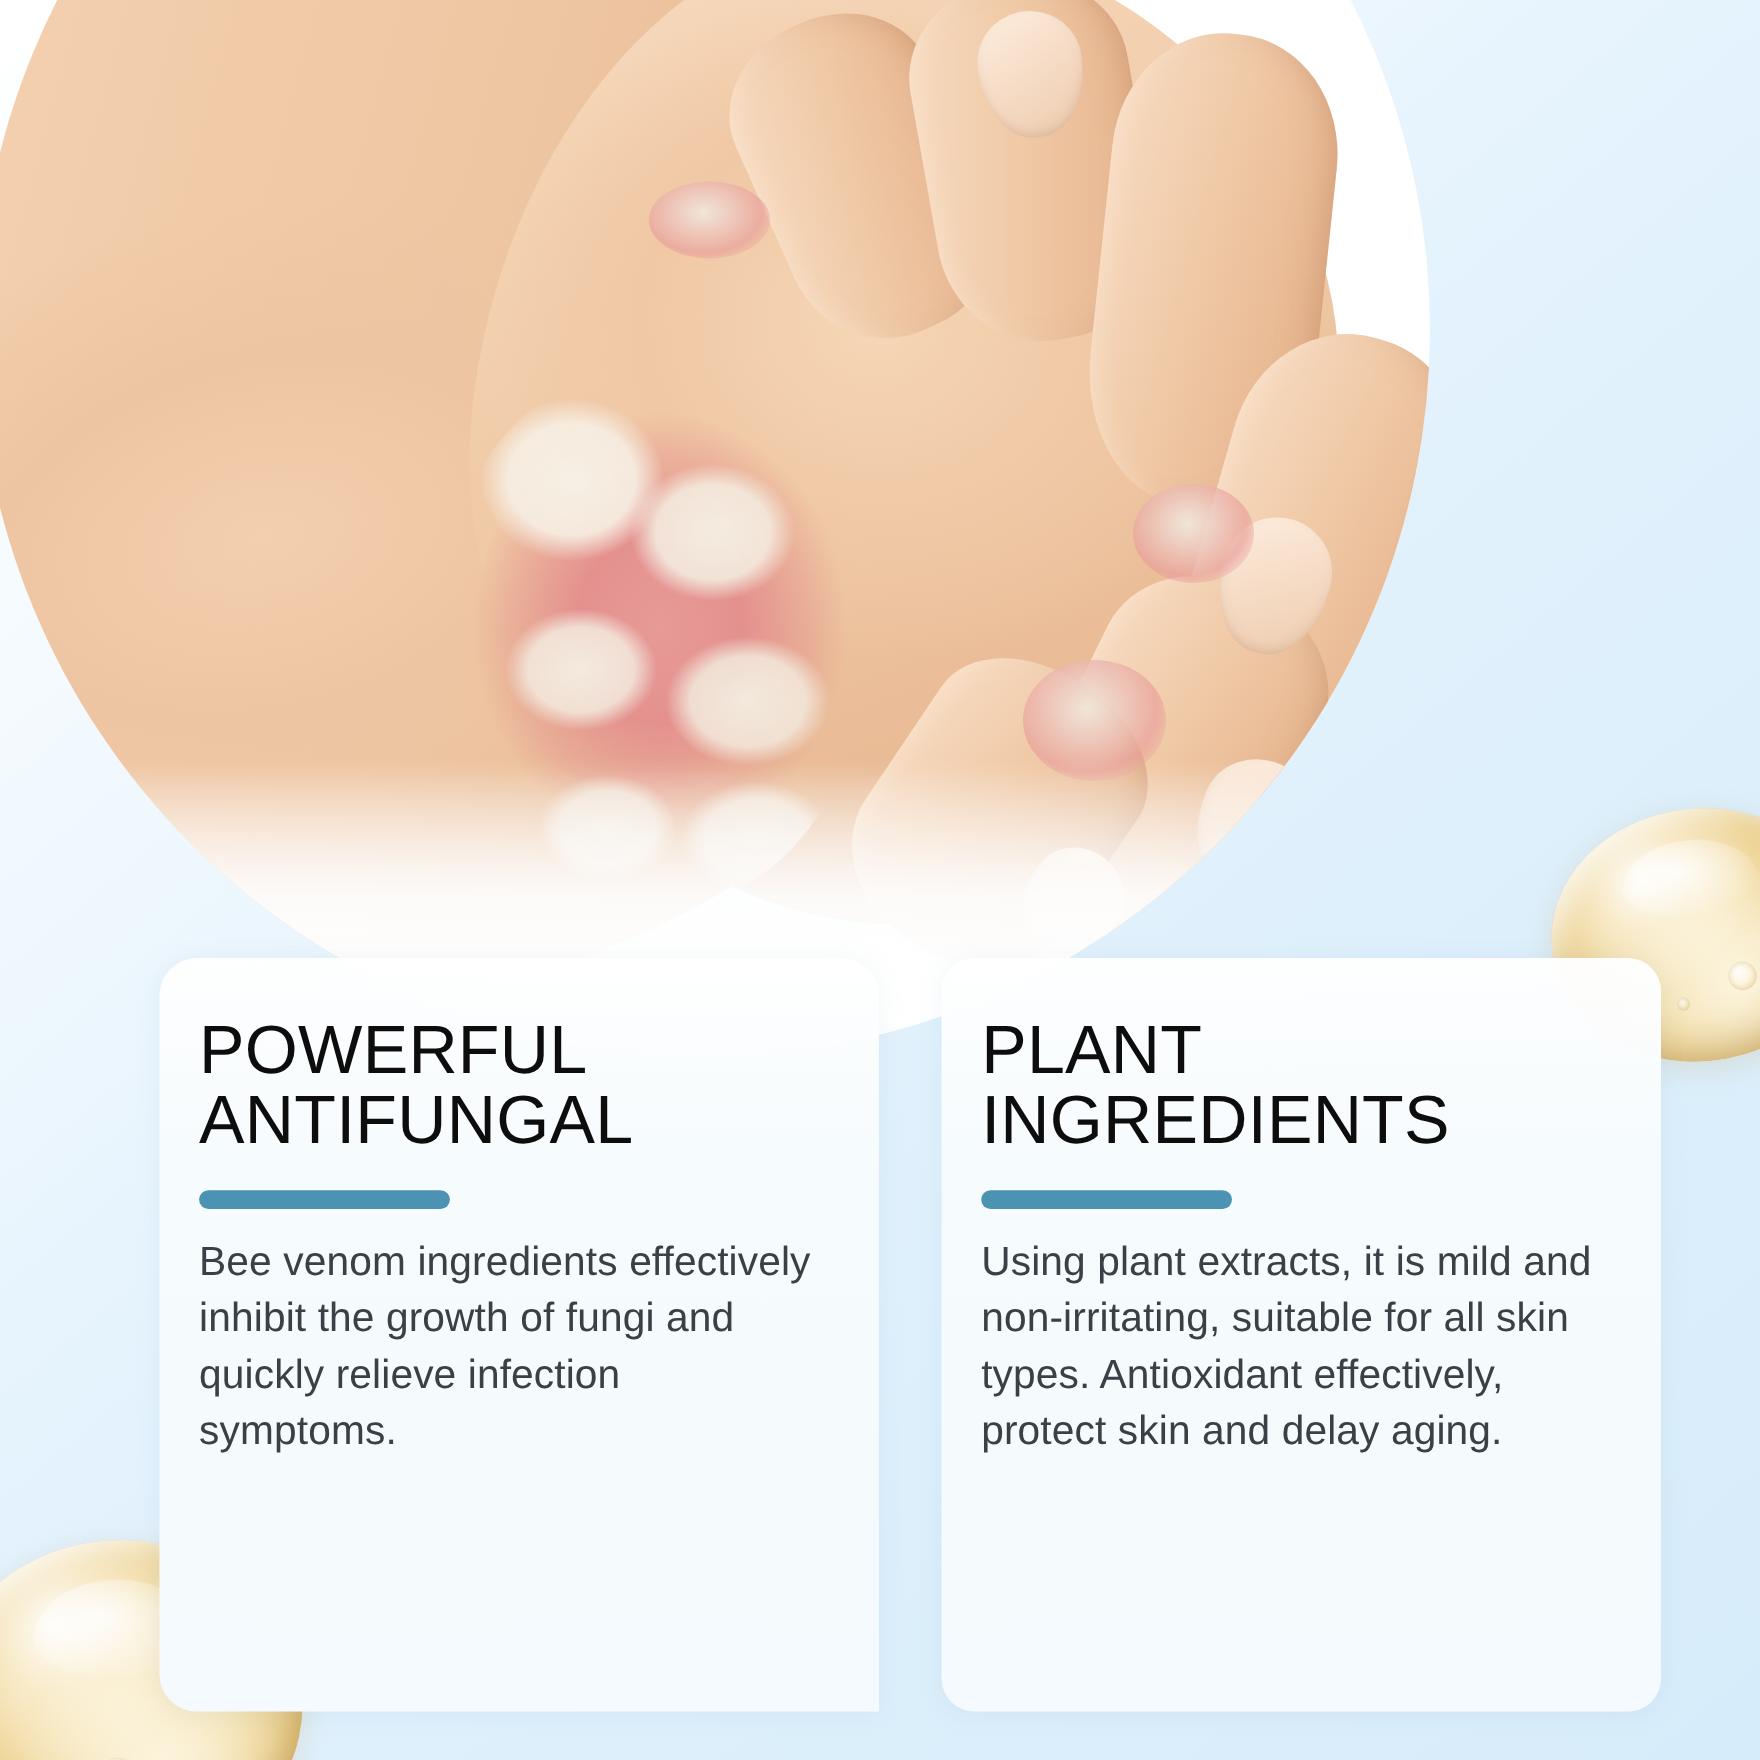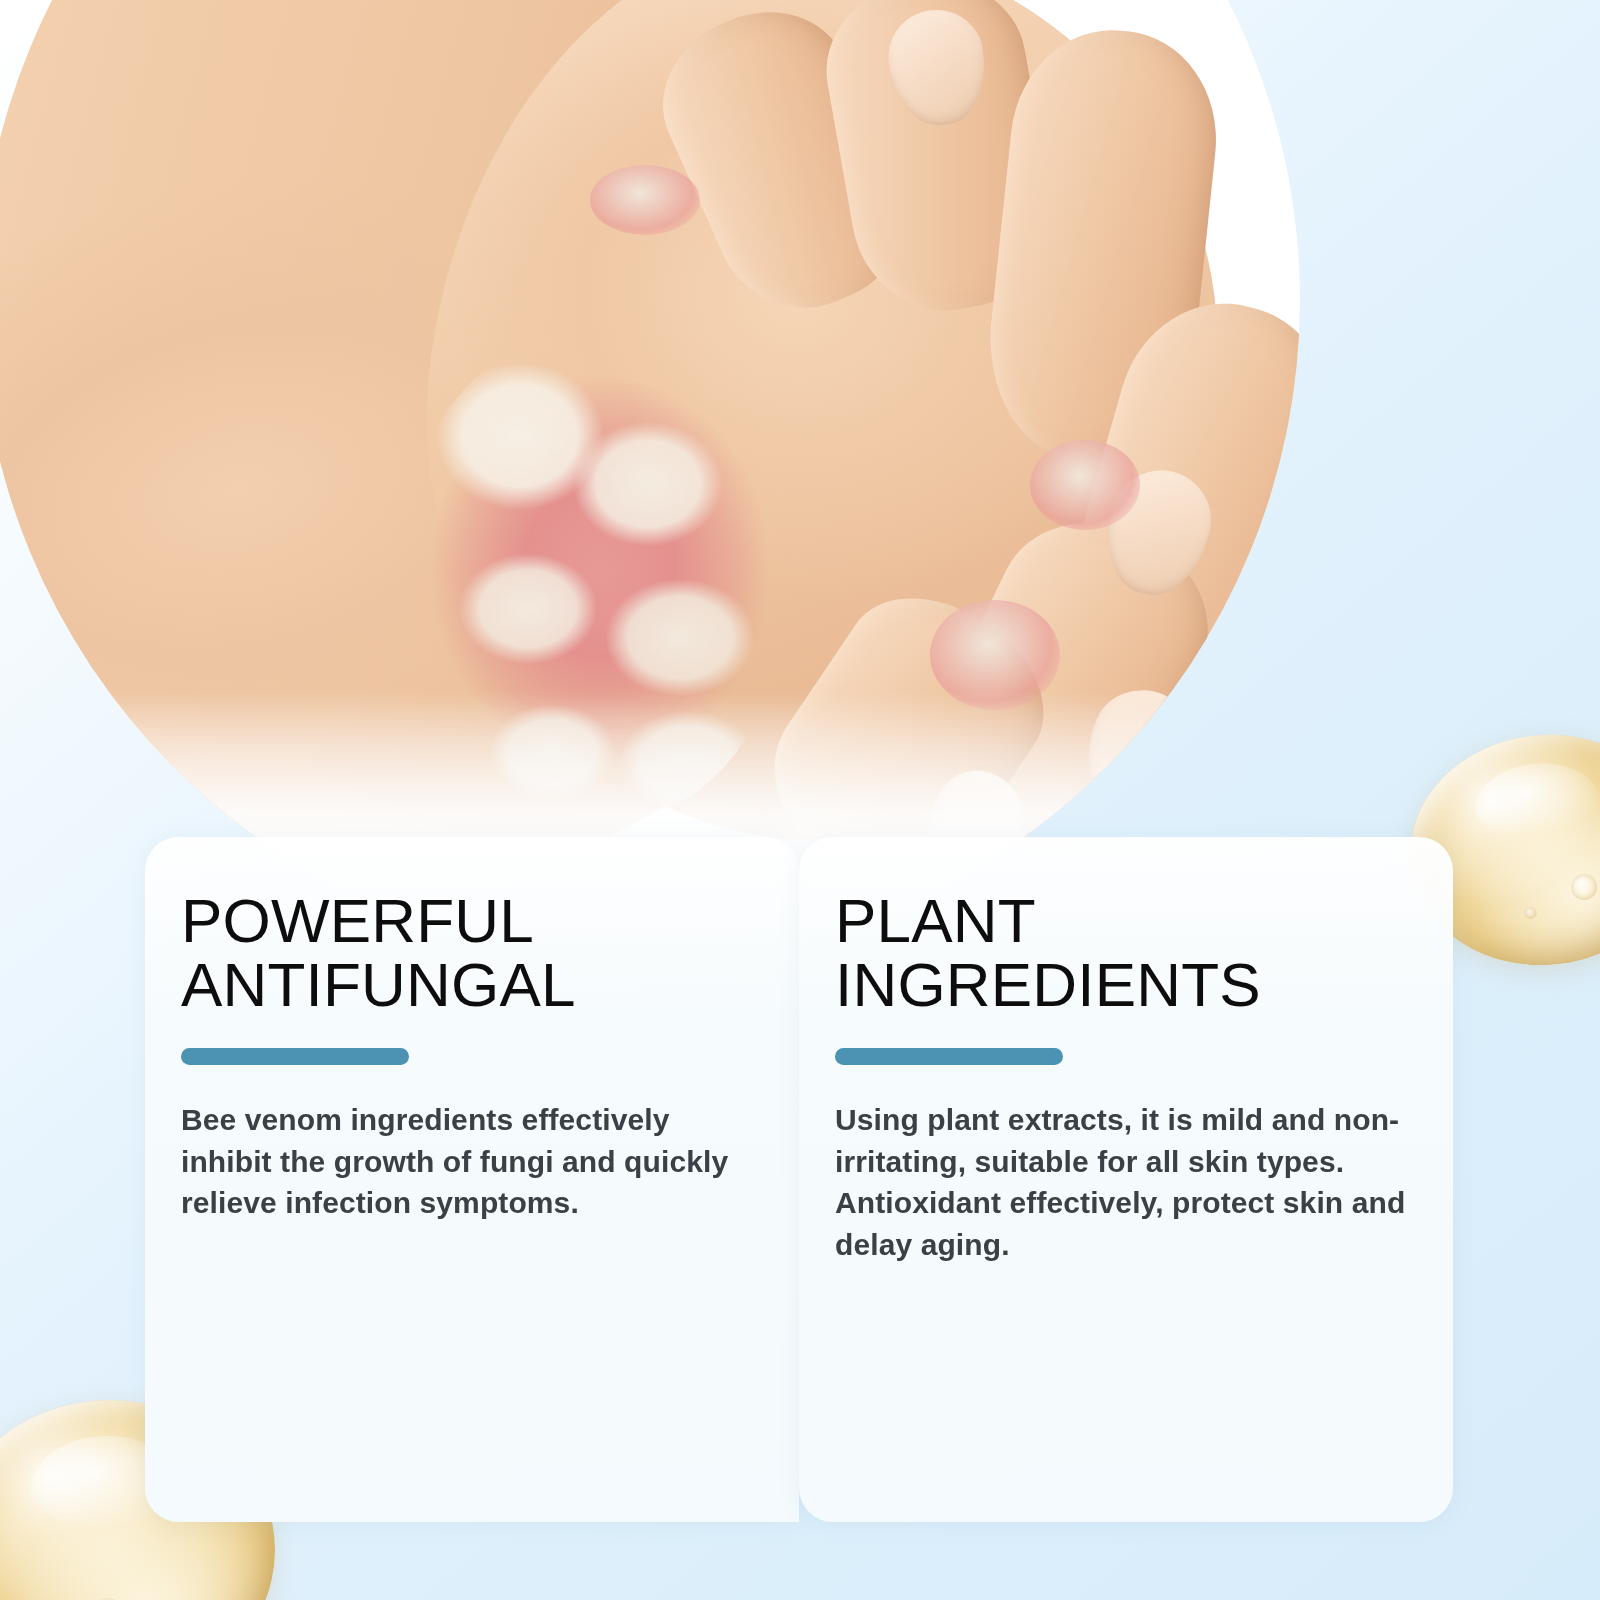--- a/index.html
+++ b/index.html
@@ -172,53 +172,54 @@
     position:absolute; border-radius:50%;
     background:radial-gradient(circle at 35% 30%, rgba(255,255,255,.95) 0%, rgba(255,250,232,.45) 45%, rgba(226,196,128,.35) 100%);
     box-shadow: inset 0 0 6px rgba(180,140,60,.35);
   }
   .drop-br { right:-80px; top:735px; width:270px; height:230px; transform:rotate(-6deg); }
   .drop-bl { left:-55px;  top:1400px; width:330px; height:300px; }
 
   
   .cards {
     position:absolute;
-    left:145px; top:837px;
+    left:145px; top:871px;
     width:1365px; height:685px;
     display:flex;
+    gap:57px;
   }
   .card {
     position:relative;
     width:654px;
     background:linear-gradient(to bottom, rgba(255,255,255,.96) 0%, #f6fbfd 26%, #f4fafd 100%);
     border-radius:34px 34px 34px 34px;
     padding:52px 46px 0 36px;
     box-shadow: 0 2px 22px rgba(120,160,190,.10);
   }
   .card-left  { border-bottom-right-radius:0; }
-  .card-right { border-bottom-left-radius:34px; }
+  .card-right { border-bottom-left-radius:34px;border-radius:30px; }
 
   .card-title {
     font-size:62px;
     font-weight:400;
     line-height:1.04;
     letter-spacing:.2px;
     color:#0d0d0d;
     white-space:pre-line;
   }
   .accent-bar {
     margin-top:30px;
     width:228px; height:17px;
     border-radius:9px;
     background:#4b92b3;
   }
   .card-body {
-    margin-top:34px;
-    font-size:30px;
-    font-weight:700;
+    margin-top:22px;
+    font-size:37px;
+    font-weight:400;
     line-height:1.39;
     color:#3b4046;
     letter-spacing:.1px;
   }
 </style>
 </head>
 <body>
 
 <div id="poster">
 

